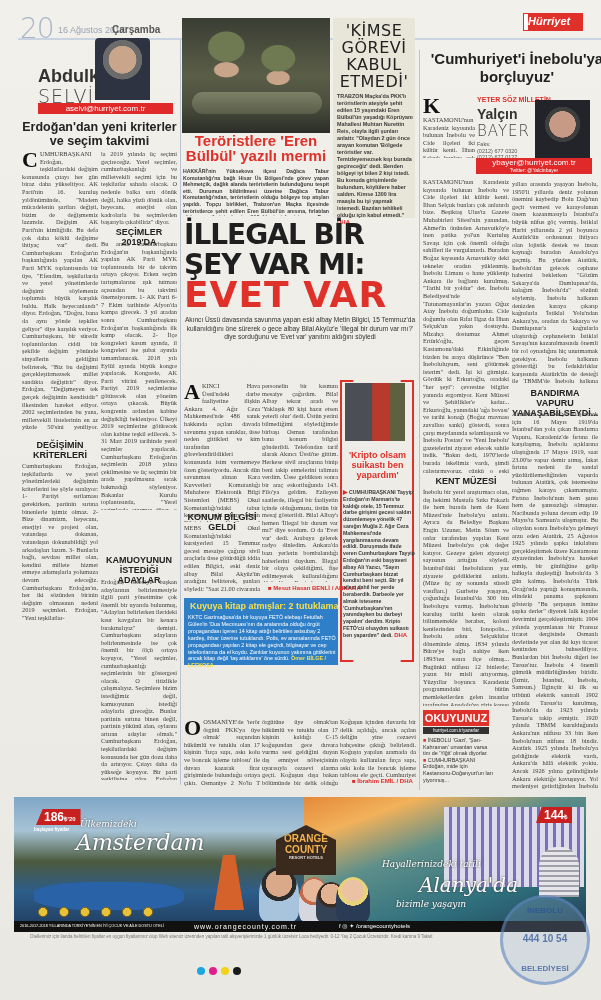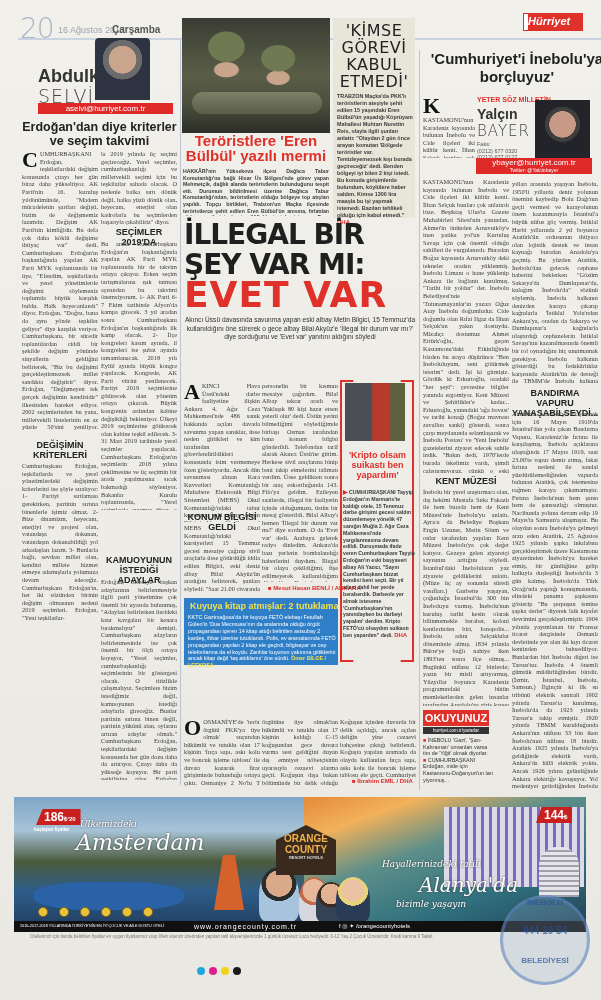--- a/index.html
+++ b/index.html
@@ -88,21 +88,21 @@
 
   <div class="abs pgnum">20</div>
   <div class="abs pgdate">16 Ağustos 2017</div>
   <div class="abs pgday">Çarşamba</div>
   <div class="abs topline"></div>
 
   <div class="abs colname1">Abdulkadir</div>
   <div class="abs colname2">SELVİ</div>
   <div class="abs photo-selvi"></div>
   <div class="abs emailbar">aselvi@hurriyet.com.tr</div>
-  <div class="abs headline-left">Erdoğan'dan diye kriterler ve seçim takvimi</div>
+  <div class="abs headline-left">Erdoğan'dan yeni kriterler ve seçim takvimi</div>
 
   <div class="abs col" style="left:22px;top:150px;width:76px;height:280px">
     <span class="dropcap">C</span><span>UMHURBAŞKANI Erdoğan, teşkilatlardaki değişim konusunda çıtayı her gün biraz daha yükseltiyor. AK Parti'nin 16. kuruluş yıldönümünde, "Madem mücadelenin şartları değişti, bizim de değişmemiz lazımdır. Değişim AK Parti'nin kimliğidir. Bu defa çok daha köklü değişime ihtiyaç var" dedi. Cumhurbaşkanı Erdoğan'ın başkanlığında yapılan AK Parti MYK toplantısında bir üye, "Efendim, teşkilatlarda ve yerel yönetimlerde değişimi söylemeniz toplumda büyük karşılık buldu. Halk heyecanlandı" diyor. Erdoğan, "Doğru, bana da aynı yönde tepkiler geliyor" diye karşılık veriyor. Cumhurbaşkanı, bir süredir toplantılardan ciddi bir şekilde değişim yönünde sinyallerin geldiğini belirterek, "Biz bu değişimi gerçekleştirmezsek millet sandıkta değiştirir" diyor. Erdoğan, "Değişmeyen tek gerçek değişimin kendisidir" ilkesinden hareket ediyor. 2002 seçimlerinden bu yana, milletvekili listelerinin en az yüzde 50'sini yeniliyor. Cumhurbaşkanı, AK Parti Genel Başkanı seçildiği 21 Mayıs tarihli kongreden itibaren teşkilatlardaki 'metal yorgunluktan' söz ediyor. Kimi zaman buna, 'mesleki deformasyonu' ekliyor. Ama her kongresinde ısrarla ve her defasında dozunu biraz daha artırarak değişim talebini dile getiriyor. Bir süredir Erdoğan'ın değişim konusunda neden bu denli ısrarlı olduğu konusunun cevabını arıyorum. 16 Nisan referandumunda bazı teşkilatların sahada etkili çalışmaması, bazı belediye başkanlarının partinin oyunun aşağıya çekmesi, çok etkili olmuş. Bir de Ordu'da kameraların önünde yaşanan kavga ile Giresun'daki il danışma toplantısında yaşananları tetiklemiş. Buna bir de bazı büyükşehir belediye başkanları ile bakanların arasındaki soğukluk eklenince Erdoğan çıtayı daha yukarıya çekmiş.</span>
   </div>
   <div class="abs subhead" style="left:22px;top:440px;width:76px">DEĞİŞİMİN KRİTERLERİ</div>
   <div class="abs col" style="left:22px;top:462px;width:76px;height:318px">Cumhurbaşkanı Erdoğan, teşkilatlarda ve yerel yönetimlerdeki değişimin kriterlerini ise şöyle sıralıyor: 1- Partiyi sırtlaması gerekirken, partinin sırtına binenlerle işimiz olmaz. 2- Bize dinamizm, heyecanı, enerjiyi ve projesi olan, vatandaşa dokunan, vatandaşın dokunabildiği yol arkadaşları lazım. 3- Bunlarla bağlı, sevdası millet olan, kendini millete hizmet etmeye adamışlarla yolumuza devam edeceğiz. Cumhurbaşkanı Erdoğan'ın, her iki sözünden birinin değişim olmasının nedeni 2019 seçimleri. Erdoğan, "Yeni teşkilatlar-</div>
 
   <div class="abs col" style="left:101px;top:150px;width:76px;height:90px">la 2019 yılında üç seçimi geçireceğiz. Yerel seçimler, cumhurbaşkanlığı ve milletvekili seçimi için bu teşkilatlar sahada olacak. O nedenle balka sırtı dönük değil, halka yüzü dönük olan, heyecanı, enerjisi olan kadrolarla bu seçimlerden başarıyla çıkabiliriz" diyor.</div>
   <div class="abs subhead" style="left:101px;top:227px;width:76px">SEÇİMLER 2019'DA</div>
   <div class="abs col" style="left:101px;top:240px;width:76px;height:270px">Bu arada Cumhurbaşkanı Erdoğan'ın başkanlığında yapılan AK Parti MYK toplantısında bir de takvim ortaya çıkıyor. Erken seçim tartışmalarına ışık tutması açısından bu takvimi önemsiyorum. 1- AK Parti 6-7 Ekim tarihinde Afyon'da kampa girecek. 3 yıl aradan sonra Cumhurbaşkanı Erdoğan'ın başkanlığında ilk kamp olacak. 2- İlçe kongreleri kasım ayında, il kongreleri ise şubat ayında tamamlanacak. 2018 yılı Eylül ayında büyük kongre yapılacak. Kongrede, AK Parti vitrini yenilenecek. Partiyi 2019 seçimlerine götürecek olan yönetim ortaya çıkacak. Büyük kongrenin ardından kabine değişikliği bekleniyor. Ülkeyi 2019 seçimlerine götürecek olan kabine teşkil edilecek. 3- 31 Mart 2019 tarihinde yerel seçimler yapılacak. Cumhurbaşkanı Erdoğan'ın seçimlerin 2018 yılına çekilmesine ve üç seçimin bir arada yapılmasına sıcak bakmadığı söyleniyor. Bakanlar Kurulu toplantısında, "Yerel seçimlerde oyumuz düşer, o nedenle üç seçimi birleştirelim" önerisine Erdoğan, "Yerel seçimlerde durumumuzu görür, kasım ayına kadar toparlarız" diye karşı çıkmıştı. 4- 3 Kasım 2019 tarihinde cumhurbaşkanlığı ve milletvekili seçimleri birlikte yapılacak.</div>
@@ -226,21 +226,21 @@
     <div class="award" style="left:129px"></div>
     <div class="ad-bar">
       <span style="position:absolute;left:6px;font-size:3.8px">2016-2017-2018 YILLARINDA TÜRKİYE'NİN EN İYİ ÇOCUK VE AİLE DOSTU OTELİ</span>
       <span style="position:absolute;left:180px;font-size:7px;letter-spacing:1px">www.orangecounty.com.tr</span>
       <span style="position:absolute;left:325px;font-size:6px">f ◎ ✦ <span>/orangecountyhotels</span></span>
     </div>
   </div>
   <div class="abs ad-foot">Otellerimiz için ilanda belirtilen fiyatlar en uygun fiyatlarımız olup Web sitemiz üzerinden yapılan tatil alışverişlerinizde 1 günlük ücretsiz Loca hediyedir. 0-12 Yaş 2 Çocuk Ücretsizdir. Kredi kartına 9 Taksit</div>
 
   <div class="abs stamp">
-    <div style="">İNEBOLU</div>
+    <div style="margin-top:8px">İNEBOLU</div>
     <div style="margin-top:18px;font-size:10px">444 10 54</div>
     <div style="margin-top:20px">BELEDİYESİ</div>
   </div>
 
   <div class="abs reg" style="left:197px;background:#1ea6e0"></div>
   <div class="abs reg" style="left:209px;background:#e0208a"></div>
   <div class="abs reg" style="left:221px;background:#f2d21a"></div>
   <div class="abs reg" style="left:233px;background:#1a1a1a"></div>
 </div>
 

